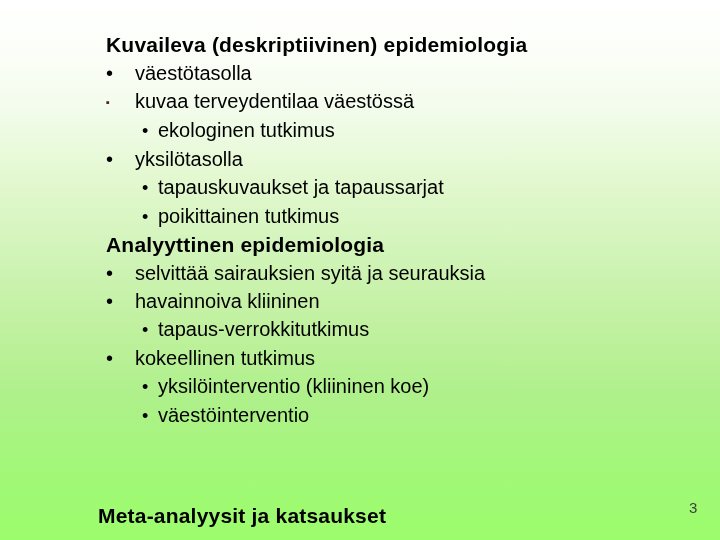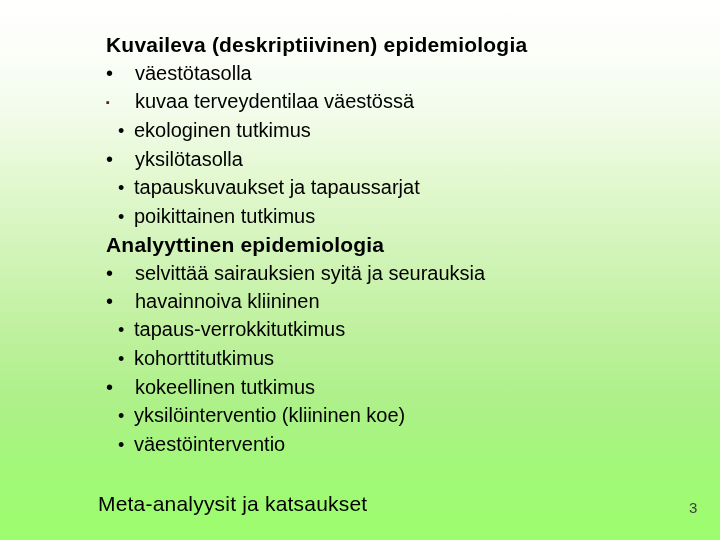--- a/index.html
+++ b/index.html
@@ -10,26 +10,26 @@
     background:linear-gradient(to bottom,
       #ffffff 0%, #fbfef8 10%, #f3fcec 20%, #e3f8d0 33%,
       #d2f4ba 46%, #c1f1a0 60%, #aef08a 74%, #a2f878 87%, #9cfd6c 100%);
     font-family:"Liberation Sans","DejaVu Sans",sans-serif;
     color:#000;
   }
   .textblock{position:absolute;left:98px;top:31px;right:10px;}
   .line{font-size:20px;line-height:28px;white-space:nowrap;margin-left:8px;}
   .line.title{font-weight:bold;font-size:21px;letter-spacing:0.2px;}
   .bullet{display:inline-block;width:29px;}
-  .l2{margin-left:20px;}
+  .l2{margin-left:44px;}
   .l2 .bullet{width:16px;font-size:18px;}
   .sq{font-size:11px;color:#4a2424;vertical-align:2px;}
   .footer-heading{
-    position:absolute;left:98px;top:492px;
-    font-weight:normal;font-size:21px;letter-spacing:0.2px;
+    position:absolute;left:98px;top:504px;
+    font-weight:bold;font-size:21px;letter-spacing:0.2px;
     font-family:"Liberation Sans","DejaVu Sans",sans-serif;
   }
   .page-number{
     position:absolute;left:689px;top:500px;
     font-size:15px;line-height:1;color:#3f3f3f;
     font-family:"Liberation Sans","DejaVu Sans",sans-serif;
   }
 </style>
 </head>
 <body>
@@ -71,23 +71,20 @@
     </div>
 
     <div class="line l1">
       <span class="bullet">•</span><span>havainnoiva kliininen</span>
     </div>
 
     <div class="line l2">
       <span class="bullet">•</span><span>tapaus-verrokkitutkimus</span>
     </div>
 
-    <div class="line l2">
-      <span class="bullet">•</span><span>kohorttitutkimus</span>
-    </div>
 
     <div class="line l1">
       <span class="bullet">•</span><span>kokeellinen tutkimus</span>
     </div>
 
     <div class="line l2">
       <span class="bullet">•</span><span>yksilöinterventio (kliininen koe)</span>
     </div>
 
     <div class="line l2">

